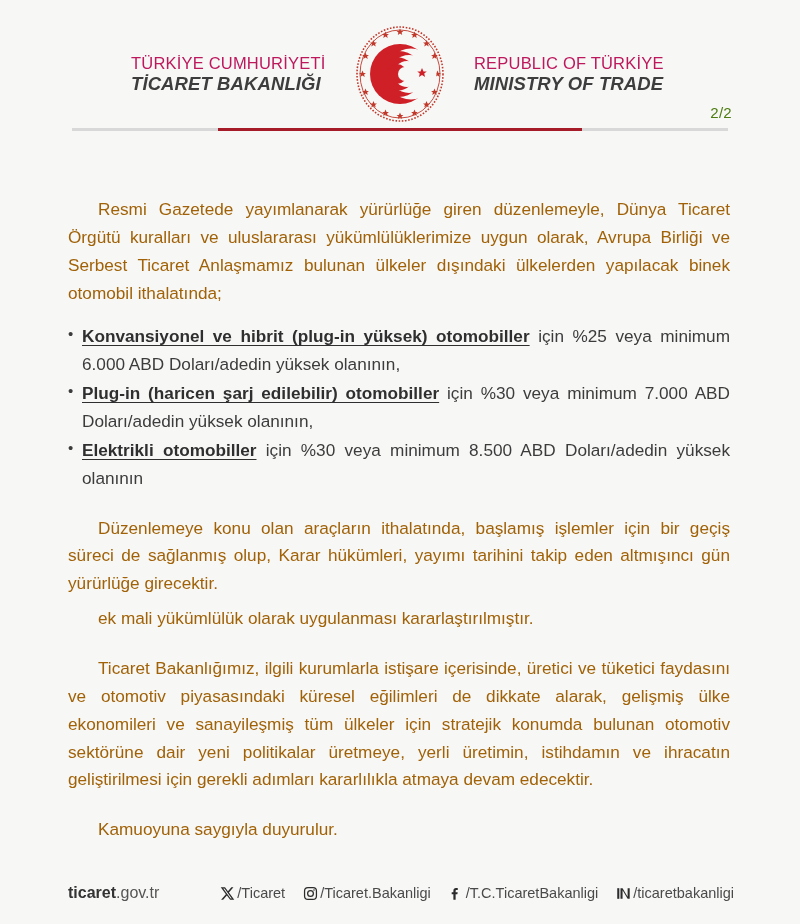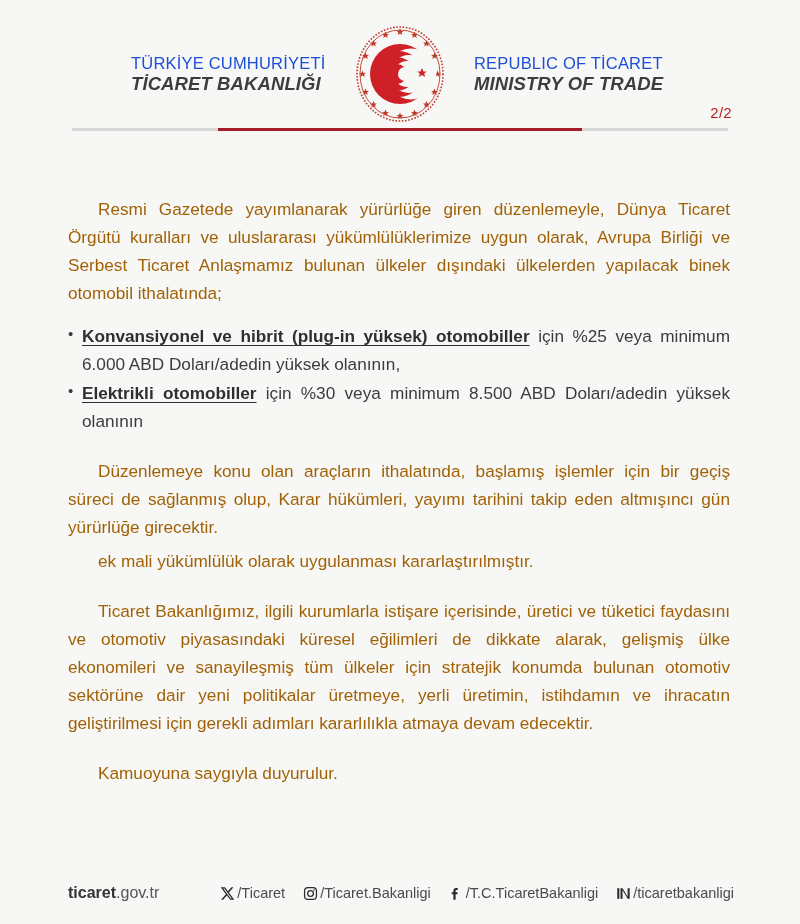--- a/index.html
+++ b/index.html
@@ -40,21 +40,21 @@
     width: 195px;
   }
   .brand-en {
     text-align: left;
     line-height: 1.16;
     width: 195px;
   }
   .brand-line1 {
     font-size: 16.5px;
     letter-spacing: 0.2px;
-    color: #1d4ed8;
+    color: #be185d;
     font-weight: 400;
     white-space: nowrap;
   }
   .brand-line2 {
     font-size: 18.5px;
     letter-spacing: 0.1px;
     color: #3d3d3d;
     font-weight: 700;
     white-space: nowrap;
     font-style: italic;
@@ -65,21 +65,21 @@
     height: 104px;
     flex: 0 0 auto;
   }
 
   
   .page-no {
     position: absolute;
     right: 68px;
     top: 104px;
     font-size: 15px;
-    color: #b91c1c;
+    color: #4d7c0f;
     letter-spacing: 0.3px;
   }
 
   
   .rule {
     position: absolute;
     left: 72px;
     right: 72px;
     top: 128px;
     height: 3px;
@@ -237,39 +237,40 @@
           <circle cx="55" cy="52" r="13" fill="#f7f7f6"></circle>
           <circle cx="45" cy="52" r="10" fill="#cf2027"></circle>
           <circle cx="53" cy="52" r="7" fill="#f7f7f6"></circle>
         </g>
 
         <polygon fill="#cf2027" points="0,-5 1.47,-1.55 4.76,-1.55 2.22,0.59 3.06,4.05 0,2.1 -3.06,4.05 -2.22,0.59 -4.76,-1.55 -1.47,-1.55" transform="translate(70,51)"></polygon>
       </svg>
     </div>
 
     <div class="brand-en">
-      <div class="brand-line1">REPUBLIC OF TİCARET</div>
+      <div class="brand-line1">REPUBLIC OF TÜRKİYE</div>
       <div class="brand-line2">MINISTRY OF TRADE</div>
     </div>
 
   </div>
 
   <div class="page-no">2/2</div>
 
   <div class="rule">
     <div class="rule-accent"></div>
   </div>
 </div>
 
 <div class="content">
 
   <p class="para">Resmi Gazetede yayımlanarak yürürlüğe giren düzenlemeyle, Dünya Ticaret Örgütü kuralları ve uluslararası yükümlülüklerimize uygun olarak, Avrupa Birliği ve Serbest Ticaret Anlaşmamız bulunan ülkeler dışındaki ülkelerden yapılacak binek otomobil ithalatında;</p>
 
   <ul class="rates">
     <li><span class="lead">Konvansiyonel ve hibrit (plug-in yüksek) otomobiller</span><span> için %25 veya minimum 6.000 ABD Doları/adedin yüksek olanının,</span></li>
+    <li><span class="lead">Plug-in (haricen şarj edilebilir) otomobiller</span><span> için %30 veya minimum 7.000 ABD Doları/adedin yüksek olanının,</span></li>
     <li><span class="lead">Elektrikli otomobiller</span><span> için %30 veya minimum 8.500 ABD Doları/adedin yüksek olanının</span></li>
   </ul>
 
   <p class="para spaced">Düzenlemeye konu olan araçların ithalatında, başlamış işlemler için bir geçiş süreci de sağlanmış olup, Karar hükümleri, yayımı tarihini takip eden altmışıncı gün yürürlüğe girecektir.</p>
 
   <p class="para after-list">ek mali yükümlülük olarak uygulanması kararlaştırılmıştır.</p>
 
   <p class="para spaced">Ticaret Bakanlığımız, ilgili kurumlarla istişare içerisinde, üretici ve tüketici faydasını ve otomotiv piyasasındaki küresel eğilimleri de dikkate alarak, gelişmiş ülke ekonomileri ve sanayileşmiş tüm ülkeler için stratejik konumda bulunan otomotiv sektörüne dair yeni politikalar üretmeye, yerli üretimin, istihdamın ve ihracatın geliştirilmesi için gerekli adımları kararlılıkla atmaya devam edecektir.</p>
 
   <p class="para spaced">Kamuoyuna saygıyla duyurulur.</p>

